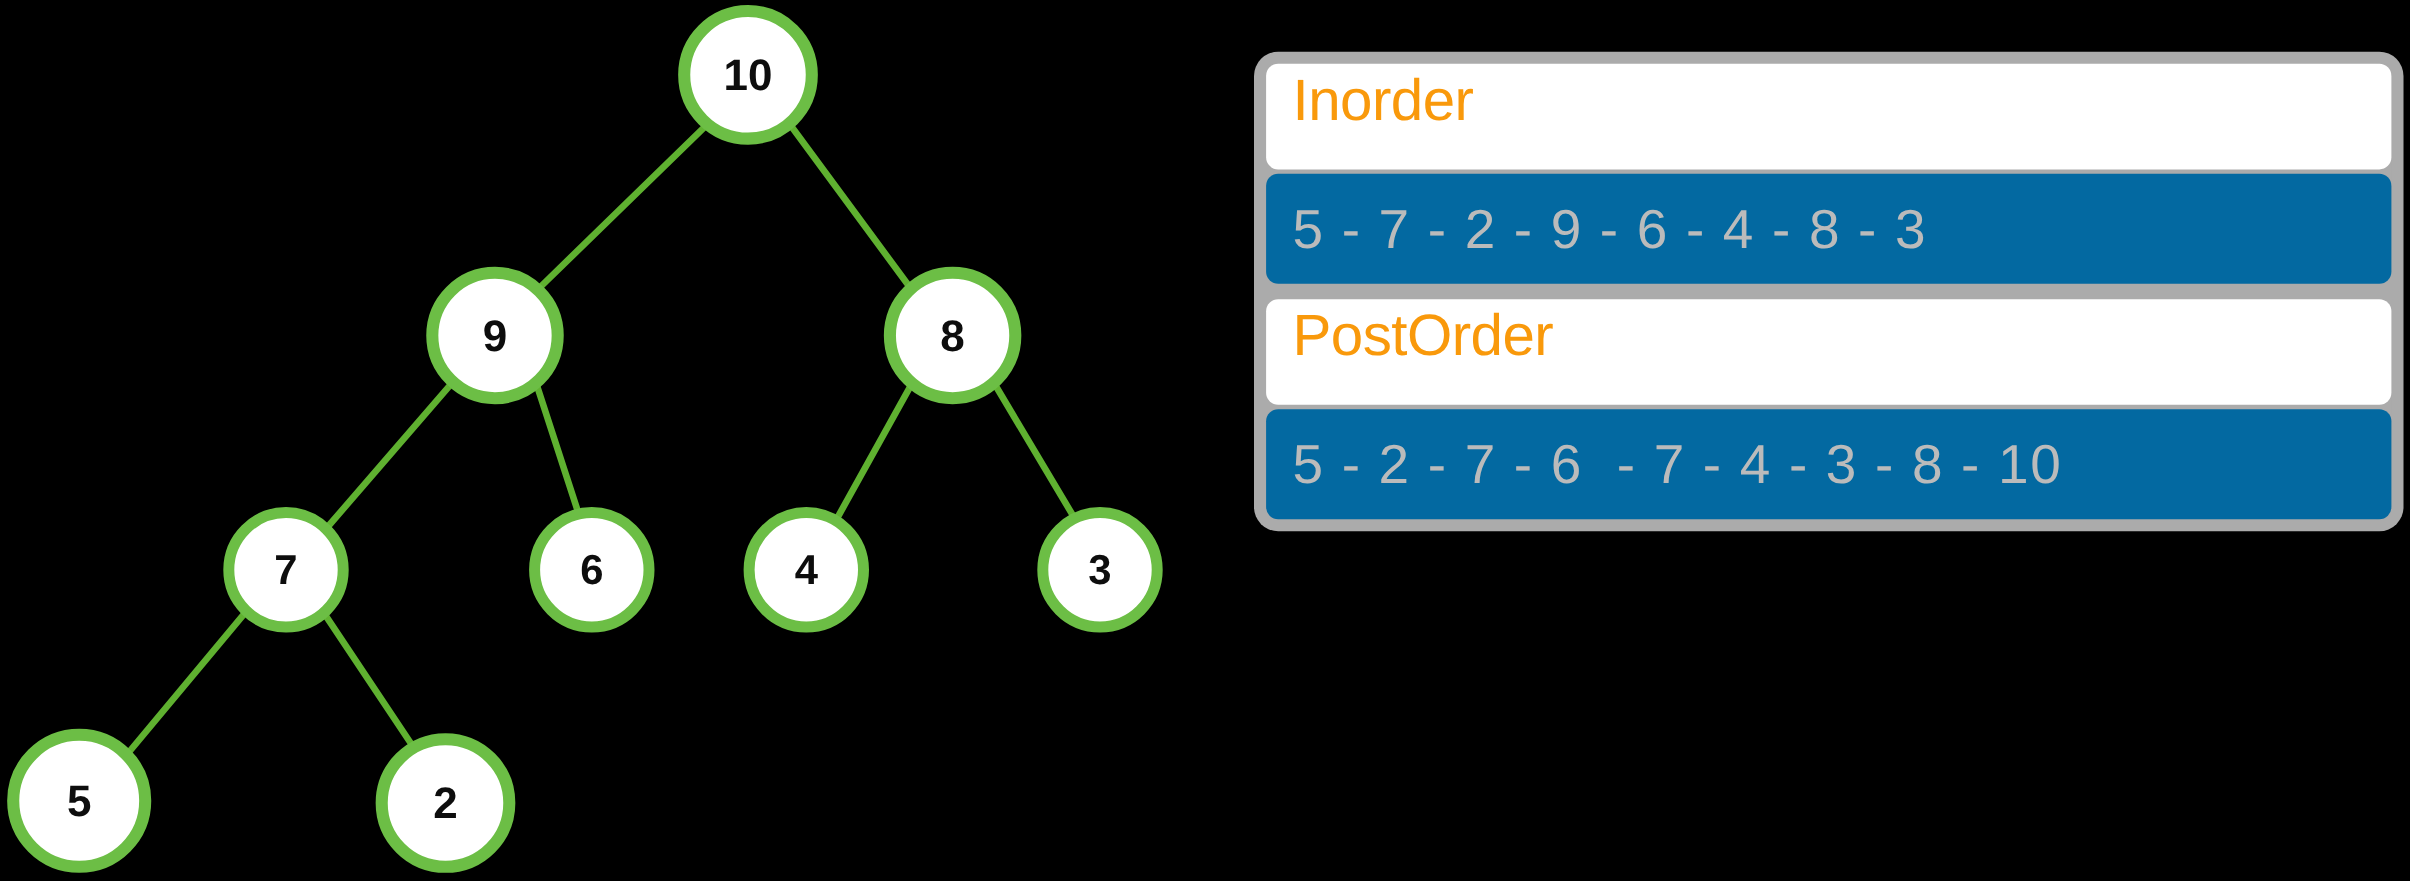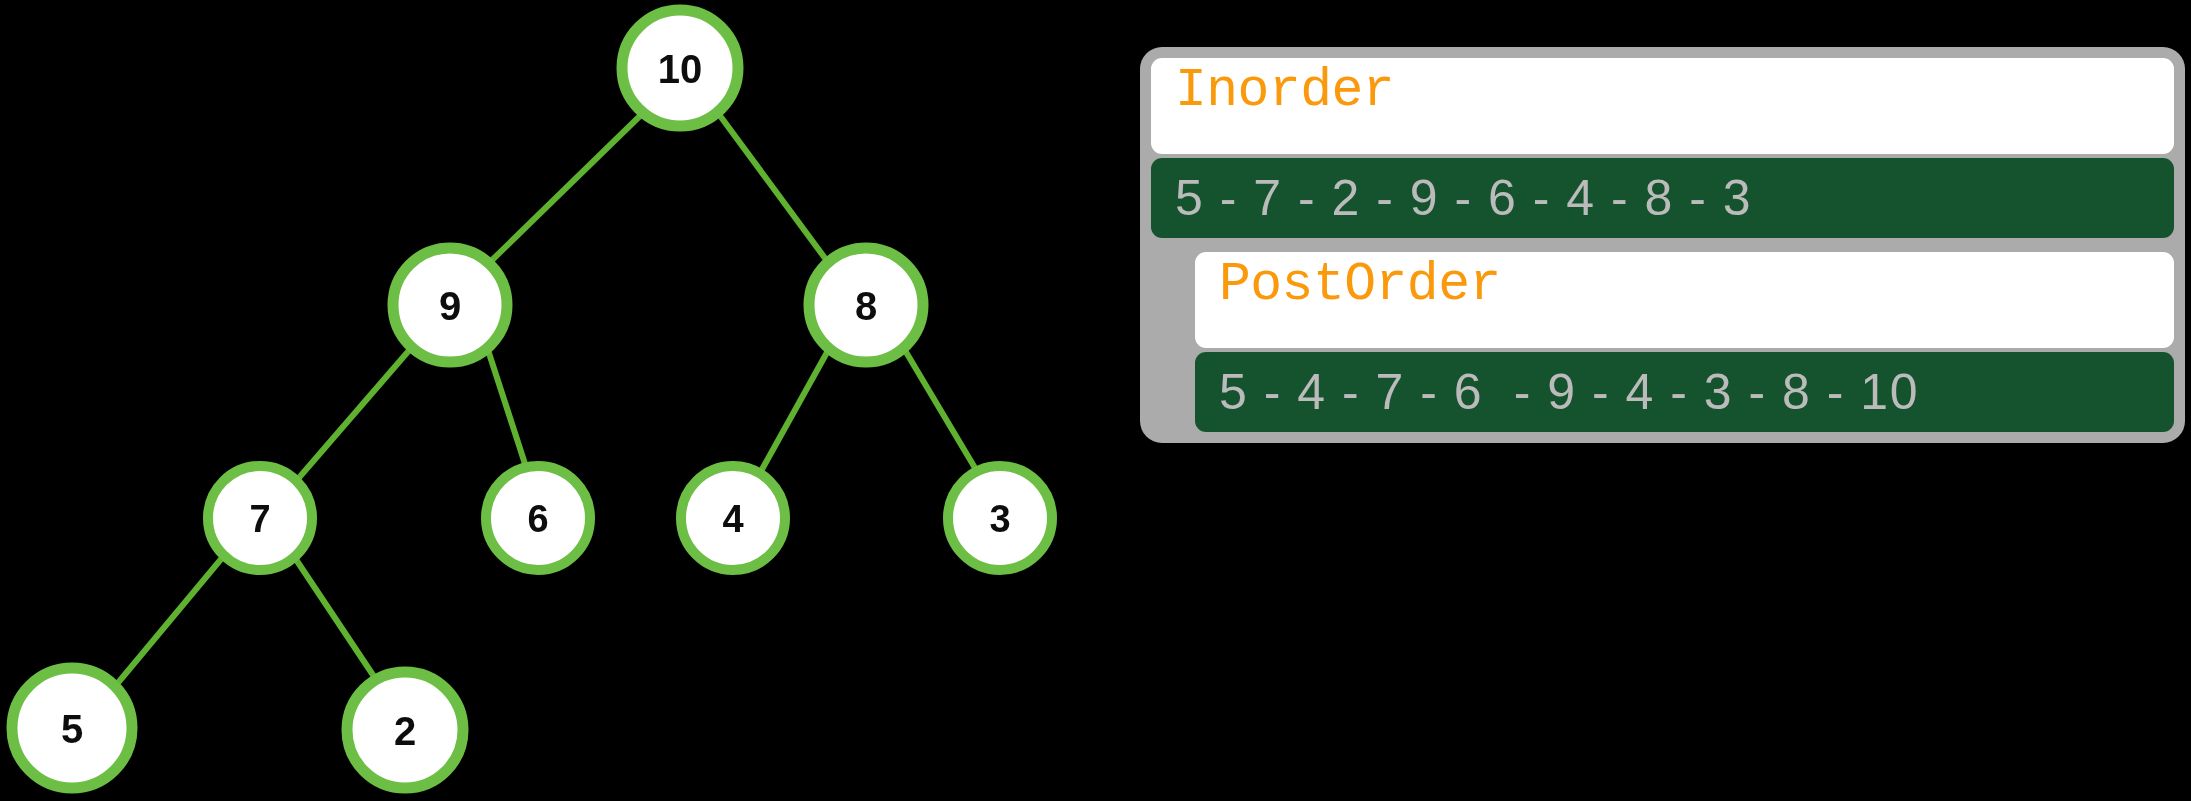--- a/index.html
+++ b/index.html
@@ -62,45 +62,44 @@
     padding: 11px;
     box-sizing: border-box;
   }
   .traversal-card {
     background: #ABABAB;
     border-radius: 14px;
     margin-bottom: 14px;
   }
   .traversal-card:last-child {
     margin-bottom: 0;
-    margin-left: 44px;
   }
   .card-title-box {
     background: #FFFFFF;
     border-radius: 11px;
     height: 96px;
     display: flex;
     align-items: flex-start;
     padding: 6px 0 0 24px;
     box-sizing: border-box;
     margin-bottom: 4px;
   }
   .card-title {
     color: #F9990B;
     font-size: 53px;
-    font-family: Liberation Mono, monospace;
+    font-family: Liberation Sans, sans-serif;
     font-weight: normal;
     line-height: 1.05;
     letter-spacing: -0.5px;
     white-space: pre;
   }
   .card-value-box {
-    background: #14532d;
+    background: #0369a1;
     border-radius: 11px;
-    height: 80px;
+    height: 100px;
     display: flex;
     align-items: center;
     padding: 0 0 0 24px;
     box-sizing: border-box;
   }
   .card-value {
     color: #BBBBBB;
     font-size: 50px;
     font-family: "Liberation Sans", sans-serif;
     font-weight: normal;
@@ -176,18 +175,18 @@
         <span class="card-value">5 - 7 - 2 - 9 - 6 - 4 - 8 - 3</span>
       </div>
     </div>
 
 
     <div class="traversal-card">
       <div class="card-title-box">
         <span class="card-title">PostOrder</span>
       </div>
       <div class="card-value-box">
-        <span class="card-value">5 - 4 - 7 - 6  - 9 - 4 - 3 - 8 - 10</span>
+        <span class="card-value">5 - 2 - 7 - 6  - 7 - 4 - 3 - 8 - 10</span>
       </div>
     </div>
 
   </div>
 </div>
 
 </body></html>

